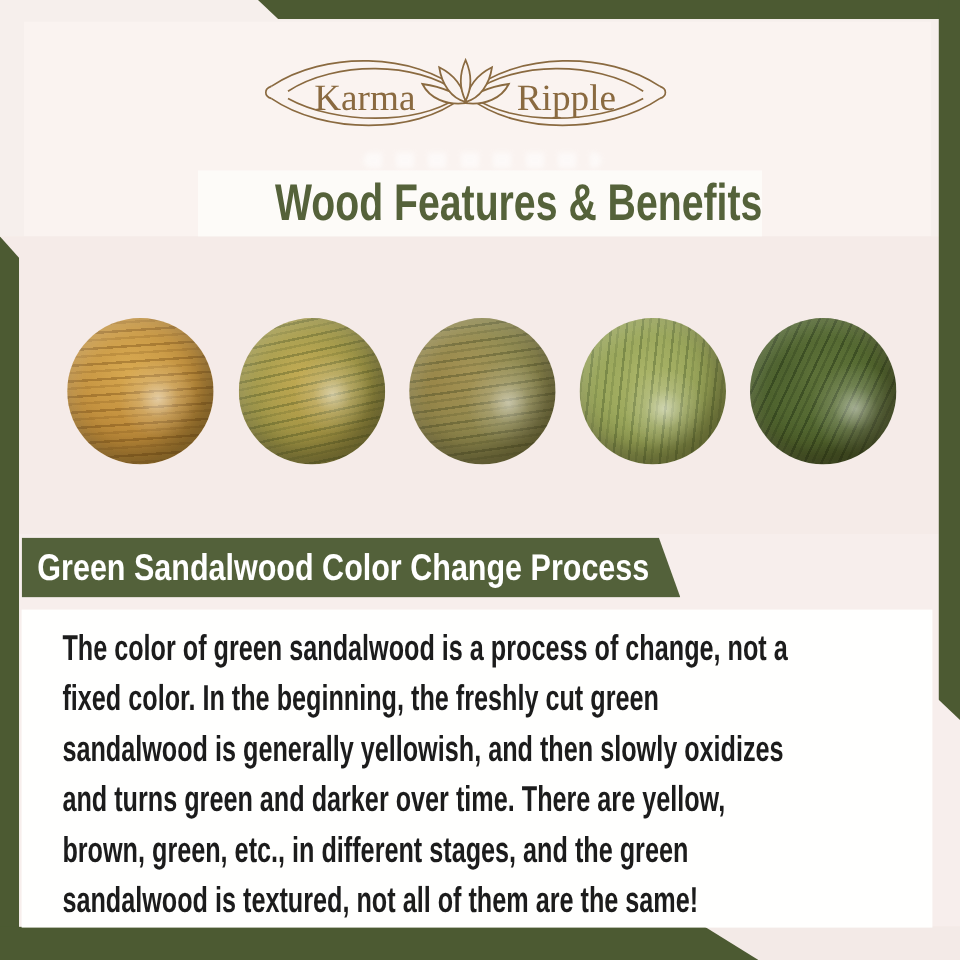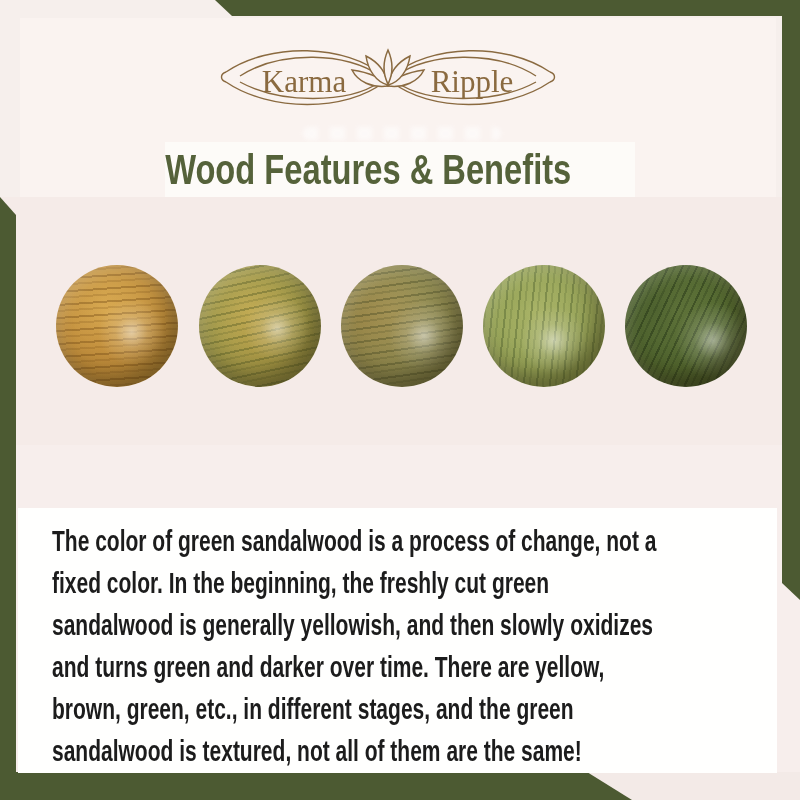--- a/index.html
+++ b/index.html
@@ -27,21 +27,21 @@
   
   .logo{position:absolute;left:208px;top:34px;width:360px;height:90px;}
   .logo svg{display:block;}
   .logo text{font-family:"Liberation Serif",serif;fill:var(--logo-gold,#8a6a40);}
   
   .ghost{position:absolute;left:303px;top:127px;width:198px;height:13px;opacity:.55;
     filter:blur(2px);border-radius:6px;
     background:repeating-linear-gradient(90deg,#fff 0 15px,transparent 15px 27px);}
   
   .heading-box{position:absolute;left:165px;top:142px;width:470px;height:55px;
-    background:var(--heading-box,#fdfbf8);display:flex;align-items:center;justify-content:flex-end;}
+    background:var(--heading-box,#fdfbf8);display:flex;align-items:center;justify-content:flex-start;}
   .heading-text{font-size:43px;font-weight:800;color:var(--heading-green,#55623a);
     white-space:nowrap;transform:scaleX(.76);transform-origin:center;letter-spacing:0;}
   
   .bead{position:absolute;top:265px;width:122px;height:122px;border-radius:50%;
     background-image:
       radial-gradient(circle at var(--hlx,62%) var(--hly,55%),rgba(255,255,255,.5),rgba(255,255,255,.15) 16%,rgba(255,255,255,0) 33%),
       repeating-linear-gradient(var(--ga,175deg),var(--gd,rgba(90,60,10,.3)) 0 2px,transparent 2px 6px,var(--gd2,rgba(90,60,10,.18)) 6px 8px,transparent 8px 13px),
       radial-gradient(circle at var(--tx,30%) var(--ty,45%),var(--tint,rgba(0,0,0,0)),rgba(0,0,0,0) 55%),
       radial-gradient(circle at 42% 38%,var(--mid,#dcae55),var(--base,#c08f3e) 55%,var(--edge,#96712c) 92%);
     box-shadow:inset -10px -14px 22px rgba(40,30,5,.35),inset 4px 6px 14px rgba(255,255,255,.18);}
@@ -110,20 +110,23 @@
   <div class="heading-box">
     <div class="heading-text">Wood Features &amp; Benefits</div>
   </div>
 
   <div class="bead" style="left: 56px; --mid: #dcae55; --base: #c08f3e; --edge: #96712c; --gd: rgba(105,65,15,0.35); --gd2: rgba(105,65,15,0.18); --ga: 176deg; --hlx: 62%; --hly: 55%; --tint: rgba(180,120,40,0.25); --tx: 35%; --ty: 70%;"></div>
   <div class="bead" style="left: 199px; --mid: #c0ad58; --base: #9a9448; --edge: #6f7136; --gd: rgba(70,80,30,0.35); --gd2: rgba(70,80,30,0.18); --ga: 168deg; --hlx: 64%; --hly: 52%; --tint: rgba(200,150,50,0.30); --tx: 55%; --ty: 60%;"></div>
   <div class="bead" style="left: 341px; --mid: #a59a5e; --base: #8b874f; --edge: #5f6238; --gd: rgba(60,65,30,0.35); --gd2: rgba(60,65,30,0.18); --ga: 172deg; --hlx: 68%; --hly: 58%; --tint: rgba(160,120,50,0.35); --tx: 18%; --ty: 45%;"></div>
   <div class="bead" style="left: 483px; --mid: #b5bd72; --base: #95a257; --edge: #667538; --gd: rgba(60,80,35,0.35); --gd2: rgba(60,80,35,0.18); --ga: 96deg; --hlx: 58%; --hly: 62%; --tint: rgba(120,140,60,0.25); --tx: 30%; --ty: 30%;"></div>
   <div class="bead" style="left: 625px; --mid: #6d8142; --base: #51662f; --edge: #324020; --gd: rgba(25,40,15,0.40); --gd2: rgba(25,40,15,0.22); --ga: 115deg; --hlx: 72%; --hly: 62%; --tint: rgba(40,60,25,0.35); --tx: 25%; --ty: 35%;"></div>
 
+  <div class="banner">
+    <div class="banner-text">Green Sandalwood Color Change Process</div>
+  </div>
 
   <div class="text-box">
     <div class="text-lines">
       <div class="text-line">The color of green sandalwood is a process of change, not a</div>
       <div class="text-line">fixed color. In the beginning, the freshly cut green</div>
       <div class="text-line">sandalwood is generally yellowish, and then slowly oxidizes</div>
       <div class="text-line">and turns green and darker over time. There are yellow,</div>
       <div class="text-line">brown, green, etc., in different stages, and the green</div>
       <div class="text-line">sandalwood is textured, not all of them are the same!</div>
     </div>

